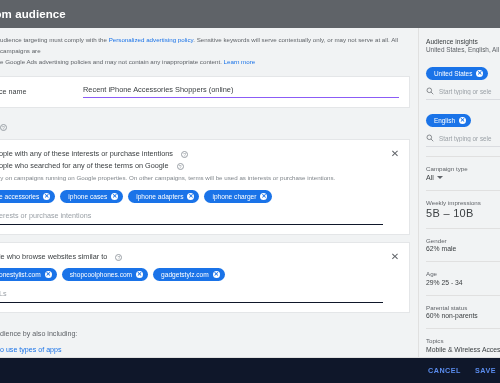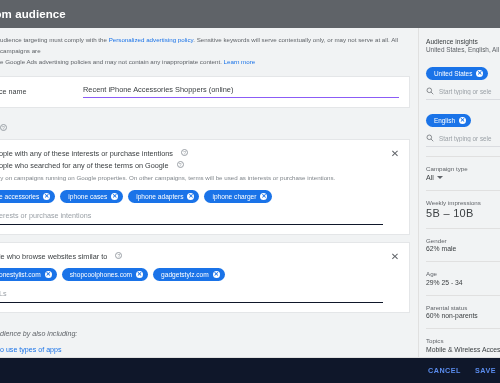--- a/index.html
+++ b/index.html
@@ -64,21 +64,21 @@
 
   
   .section-label {
     font-size: 7.3px; color: #3c4043;
     padding: 9px 0 8px 18px; margin-left: -18px;
     display: flex; align-items: center; gap: 3px;
   }
 
   .card-inner { padding: 9px 26px 9px 18px; margin-left: -18px; }
   .card-line {
-    font-size: 7.3px; color: #3c4043; display: flex; align-items: flex-start; gap: 8px;
+    font-size: 7.3px; color: #3c4043; display: flex; align-items: flex-end; gap: 8px;
     margin-bottom: 3px;
   }
   .card-sub { font-size: 6.2px; color: #80868b; line-height: 1.65; margin-bottom: 7px; }
 
   .help-icon {
     display: inline-block; width: 7px; height: 7px; border-radius: 50%;
     border: .8px solid #9aa0a6; color: #9aa0a6; font-size: 5px;
     line-height: 6px; text-align: center; flex: 0 0 auto;
   }
 
@@ -102,21 +102,21 @@
     flex: 0 0 auto;
   }
   .chip.cut { margin-left: -16px; padding-left: 16px; }
 
   .input-under {
     border-bottom: 1px solid #0f172a; padding-bottom: 4px; margin-top: 2px;
   }
 
   
   .expand { padding: 10px 0 8px 18px; margin-left: -18px; }
-  .expand-title { font-size: 7.1px; color: #5f6368; margin-bottom: 8px; font-style: italic; }
+  .expand-title { font-size: 7.1px; color: #5f6368; margin-bottom: 8px; }
   .expand-link {
     font-size: 7.1px; color: #1a73e8; display: block; margin-bottom: 12px;
     text-decoration: none; cursor: pointer;
   }
 
   
   .side-pad { padding: 10px 6px 0 7px; }
   .side-h { font-size: 6.6px; color: #3c4043; }
   .side-sub { font-size: 6.4px; color: #5f6368; margin-top: 1px; white-space: nowrap; overflow: hidden; }
 

